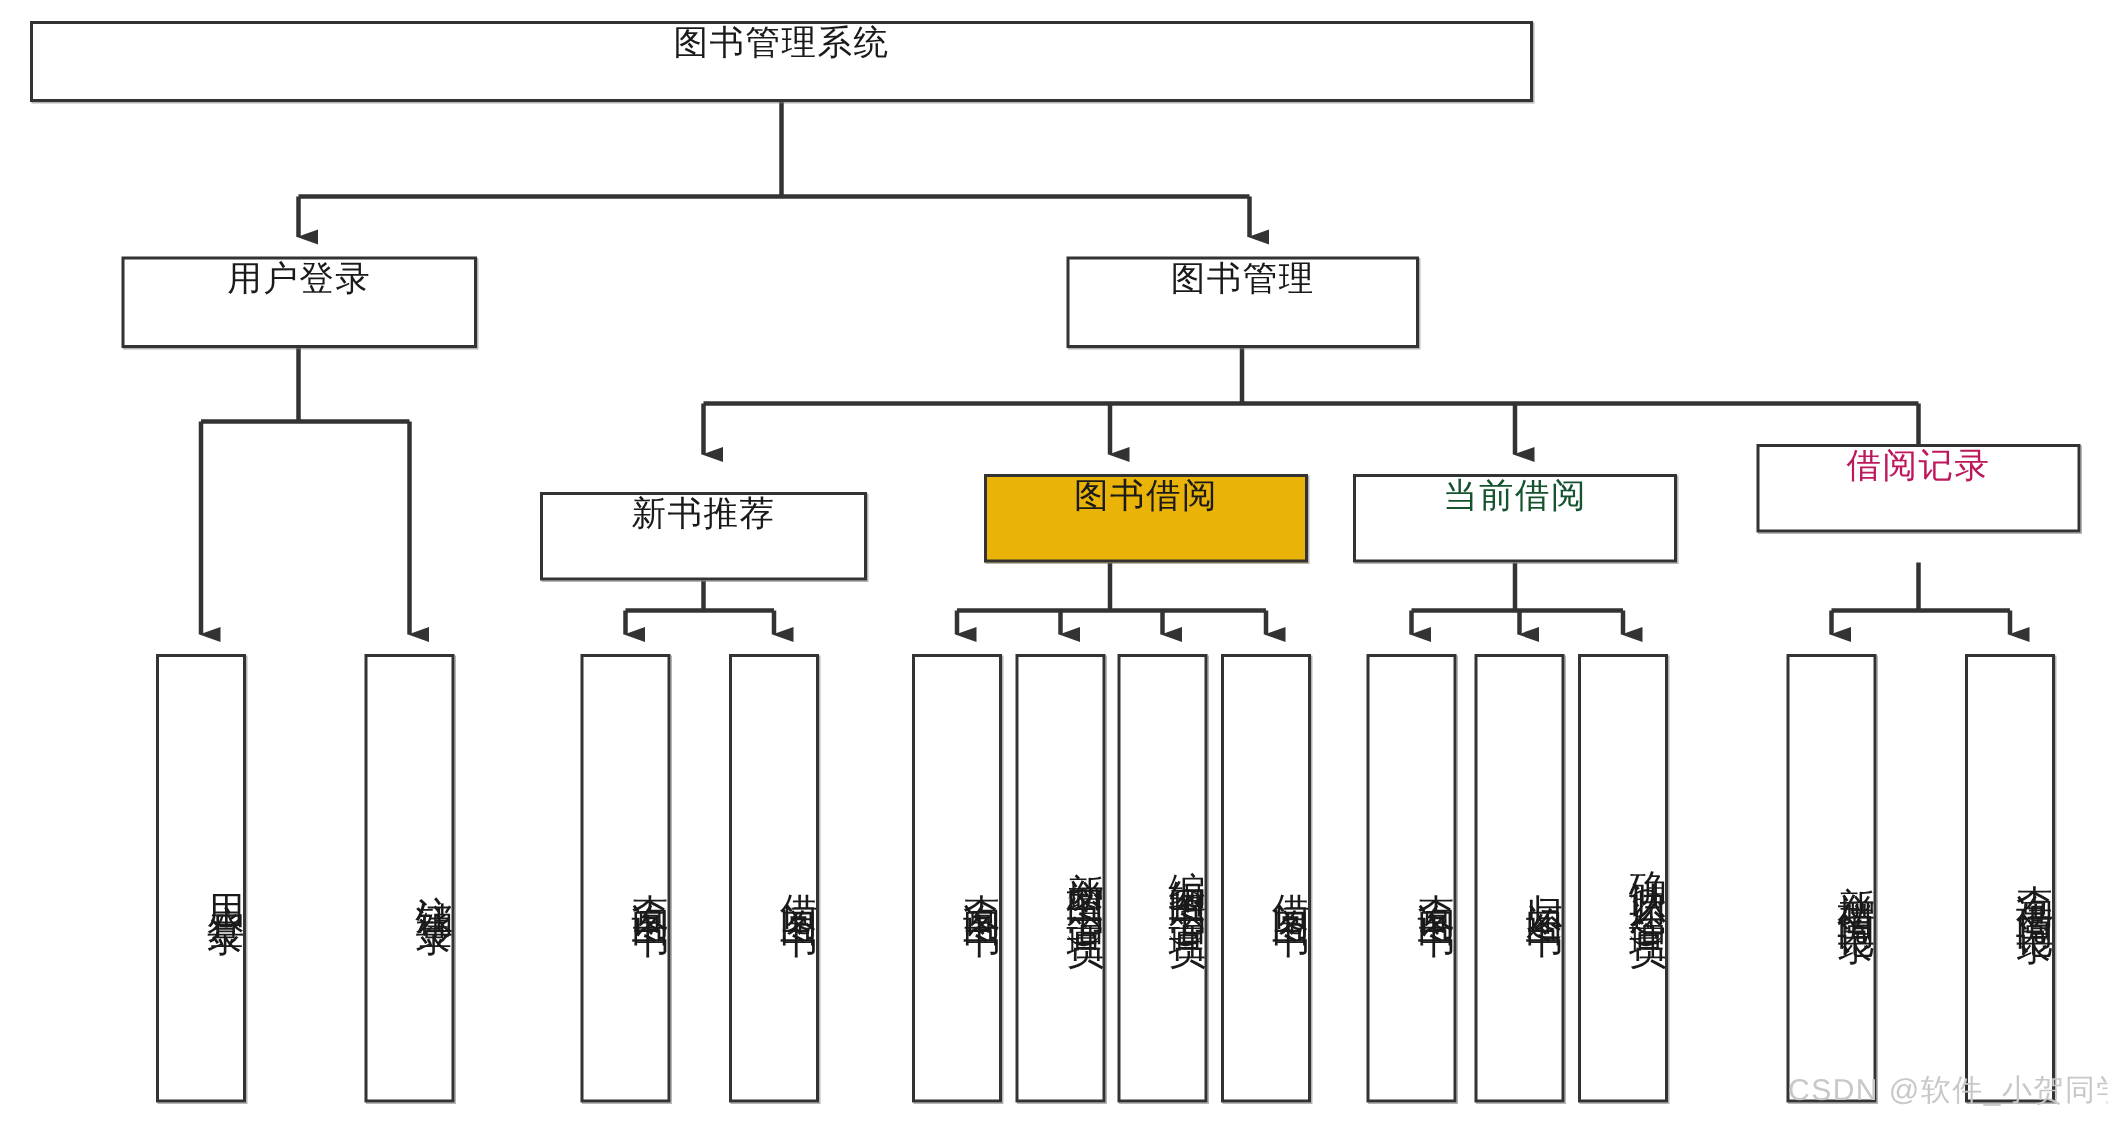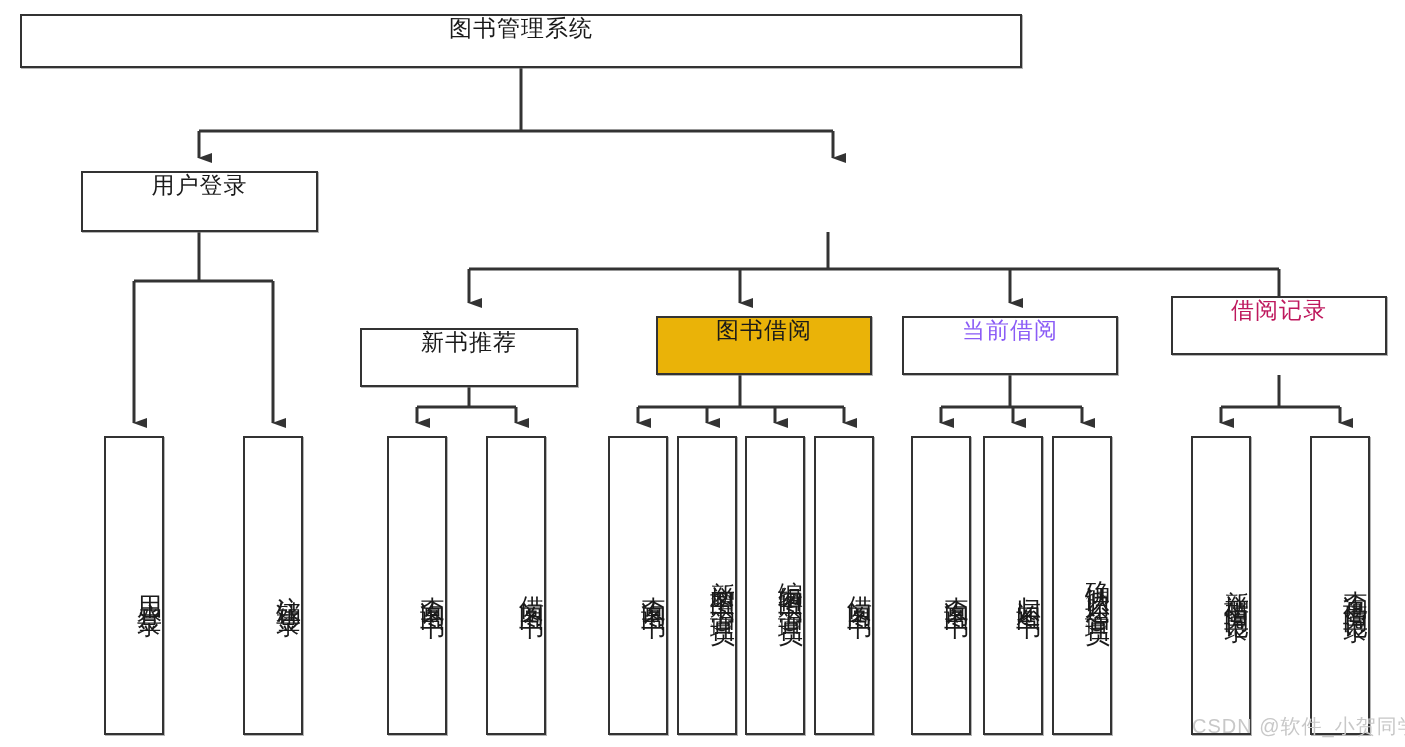--- a/index.html
+++ b/index.html
@@ -122,28 +122,31 @@
     </g>
   </svg>
 
   <div class="node horiz" style="left: 20px; top: 14px; width: 1002px; height: 54px; border-color: rgb(51, 51, 51); background: rgb(255, 255, 255); color: rgb(26, 26, 26);">
     <span class="label">图书管理系统</span>
   </div>
 
   <div class="node horiz" style="left: 81px; top: 171px; width: 237px; height: 61px; border-color: rgb(51, 51, 51); background: rgb(255, 255, 255); color: rgb(26, 26, 26);">
     <span class="label">用户登录</span>
   </div>
+  <div class="node horiz" style="left: 711px; top: 171px; width: 235px; height: 61px; border-color: rgb(51, 51, 51); background: rgb(255, 255, 255); color: rgb(26, 26, 26);">
+    <span class="label">图书管理</span>
+  </div>
 
   <div class="node horiz" style="left: 360px; top: 316px; width: 218px; height: 59px; border-color: rgb(51, 51, 51); background: rgb(255, 255, 255); color: rgb(26, 26, 26); margin-top: 12px;">
     <span class="label">新书推荐</span>
   </div>
   <div class="node horiz" style="left: 656px; top: 316px; width: 216px; height: 59px; border-color: rgb(51, 51, 51); background: #eab308; color: rgb(26, 26, 26);">
     <span class="label">图书借阅</span>
   </div>
-  <div class="node horiz" style="left: 902px; top: 316px; width: 216px; height: 59px; border-color: rgb(51, 51, 51); background: rgb(255, 255, 255); color: #8b5cf6;">
+  <div class="node horiz" style="left: 902px; top: 316px; width: 216px; height: 59px; border-color: rgb(51, 51, 51); background: rgb(255, 255, 255); color: #14532d;">
     <span class="label">当前借阅</span>
   </div>
   <div class="node horiz" style="left: 1171px; top: 296px; width: 216px; height: 59px; border-color: rgb(51, 51, 51); background: rgb(255, 255, 255); color: #be185d;">
     <span class="label">借阅记录</span>
   </div>
 
   <div class="node vert" style="left: 104px; top: 436px; width: 60px; height: 299px; border-color: rgb(51, 51, 51); background: rgb(255, 255, 255); color: rgb(26, 26, 26);">
     <span class="label">用户登录</span>
   </div>
   <div class="node vert" style="left: 243px; top: 436px; width: 60px; height: 299px; border-color: rgb(51, 51, 51); background: rgb(255, 255, 255); color: rgb(26, 26, 26);">

